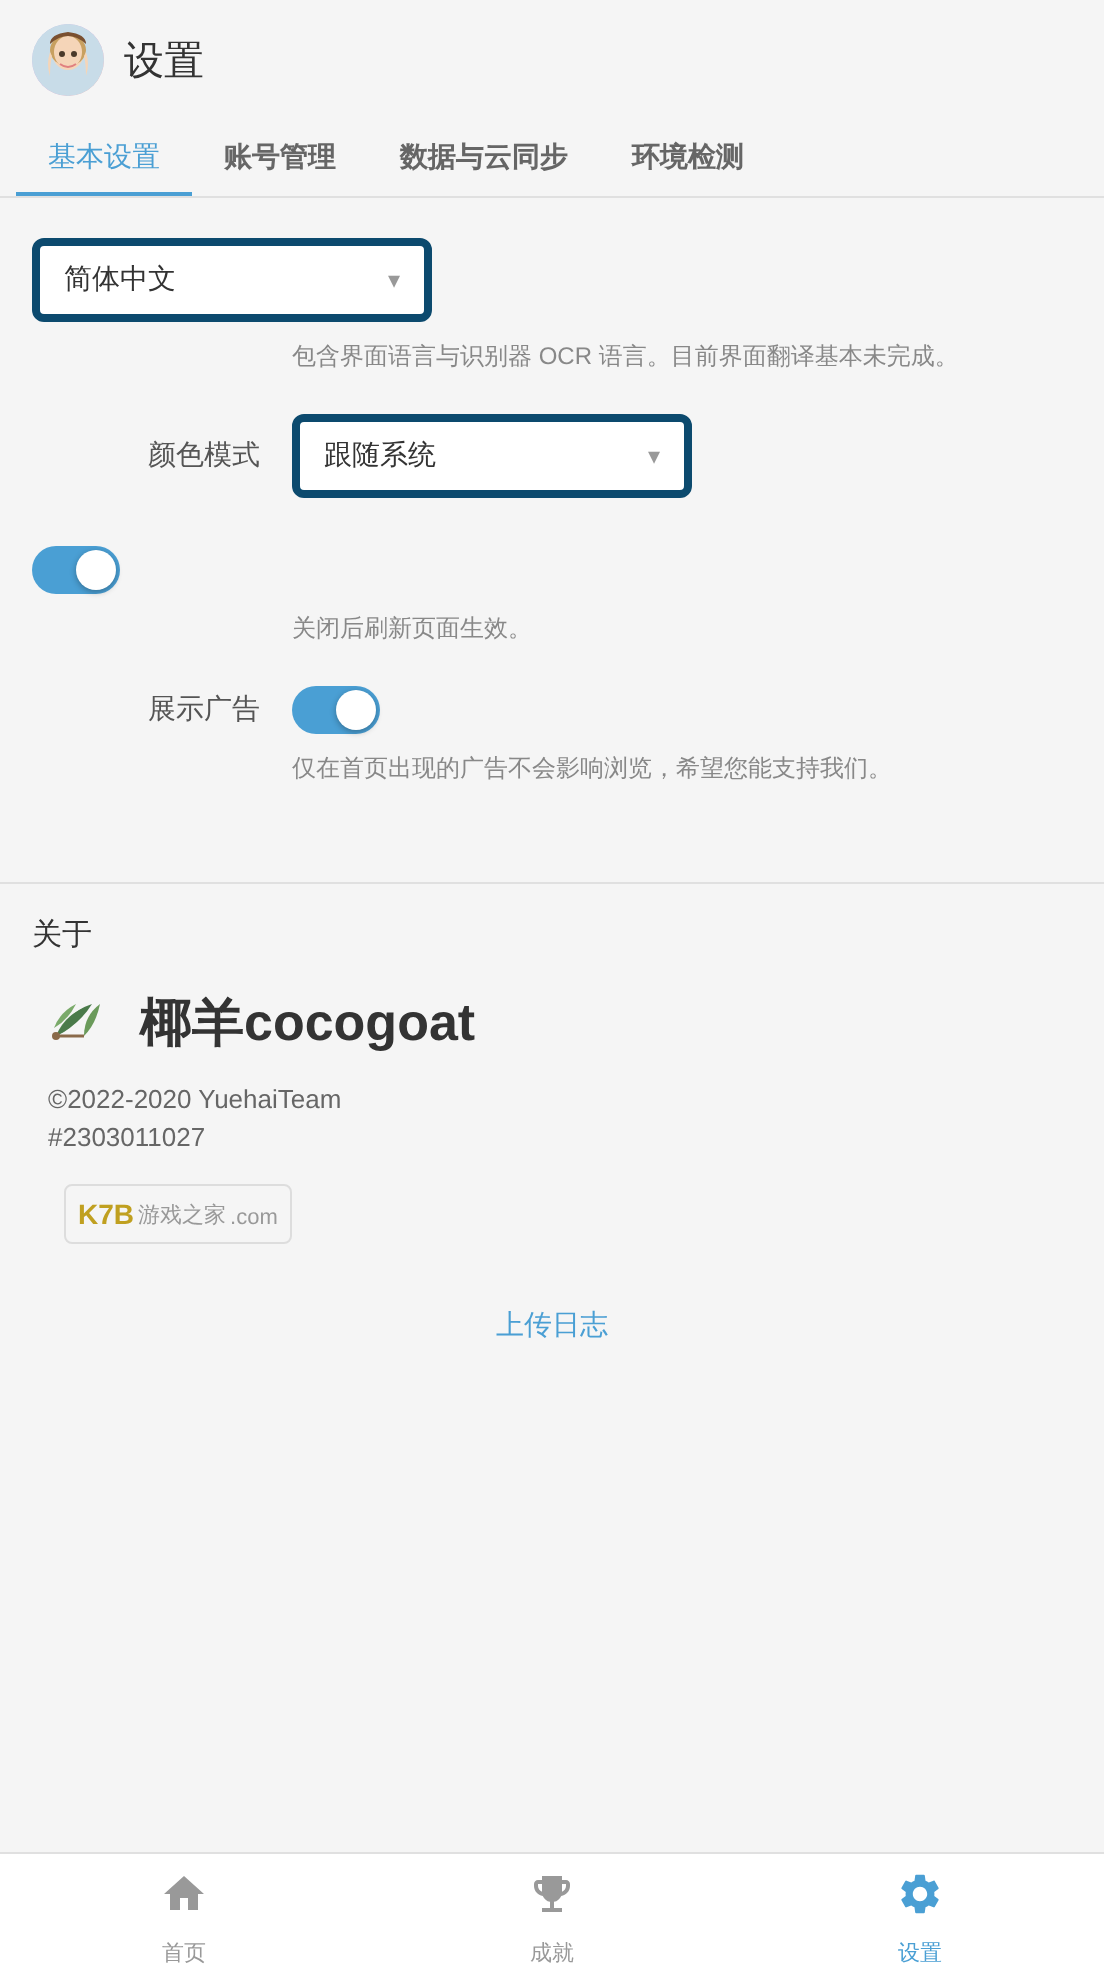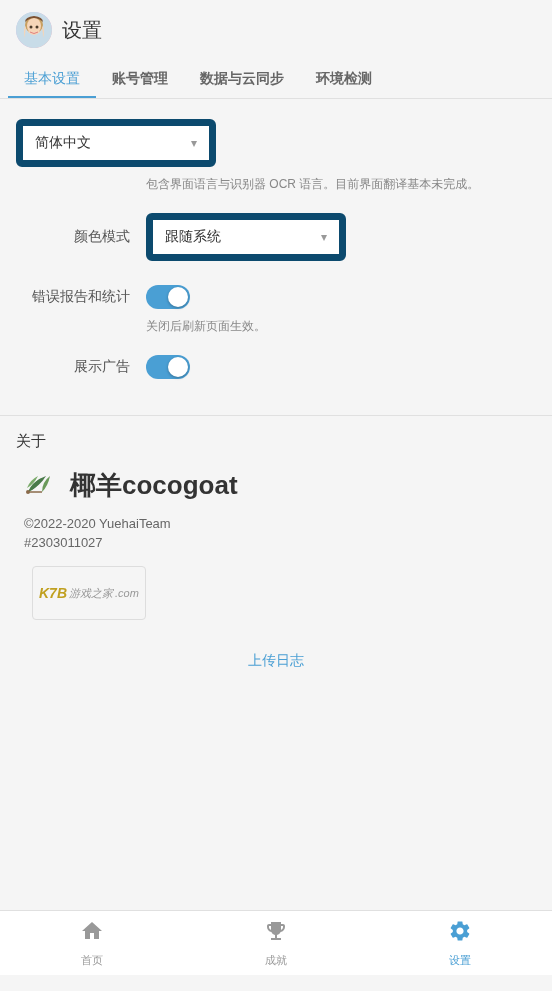--- a/index.html
+++ b/index.html
@@ -108,21 +108,21 @@
     
     .select-wrapper {
       position: relative;
       display: inline-block;
       width: 200px;
     }
     .select-box {
       display: flex;
       align-items: center;
       justify-content: space-between;
-      border: 7px solid #0c4a6e;
+      border: 4px solid #0c4a6e;
       border-radius: 6px;
       padding: 8px 12px;
       background: white;
       font-size: 14px;
       color: #333;
       cursor: pointer;
       width: 100%;
     }
     .select-arrow {
       color: #999;
@@ -200,21 +200,21 @@
       font-size: 14px;
       color: #4a9fd4;
       cursor: pointer;
       text-align: center;
       padding: 4px 0;
     }
 
     
     .bottom-nav {
       position: fixed;
-      bottom: 16px;
+      bottom: 0;
       left: 0;
       width: 552px;
       height: 65px;
       background: white;
       border-top: 1px solid #e0e0e0;
       display: flex;
       align-items: center;
       justify-content: space-around;
     }
     .nav-item {
@@ -237,30 +237,29 @@
       font-size: 11px;
       color: #999;
     }
     .nav-label.active {
       color: #4a9fd4;
     }
 
     
     .watermark-badge {
       display: inline-flex;
-      align-items: center;
+      align-items: flex-end;
       gap: 2px;
       font-size: 12px;
       color: #bbb;
       border: 1px solid #ddd;
       border-radius: 4px;
-      padding: 18px 6px;
+      padding: 6px 6px;
       margin-left: 8px;
       margin-bottom: 12px;
-      font-style: italic;
     }
   </style>
 </head>
 <body>
 
 <div class="header">
   <div class="header-avatar">
     <div class="avatar-img">
 
       <svg width="36" height="36" viewBox="0 0 36 36">
@@ -309,33 +308,33 @@
           <span>跟随系统</span>
           <span class="select-arrow">▾</span>
         </div>
       </div>
     </div>
   </div>
 
   <div style="height: 16px;"></div>
 
   <div class="setting-row">
-    <span class="setting-label">错误报告和统计</span>
     <div class="setting-control">
       <div class="toggle"></div>
     </div>
   </div>
   <div class="setting-note">关闭后刷新页面生效。</div>
 
   <div class="setting-row">
     <span class="setting-label">展示广告</span>
     <div class="setting-control">
       <div class="toggle"></div>
     </div>
   </div>
+  <div class="setting-note">仅在首页出现的广告不会影响浏览，希望您能支持我们。</div>
 
 </div>
 
 <div class="divider"></div>
 
 <div class="about-section">
   <div class="about-title">关于</div>
 
   <div class="about-logo-row">
     <span class="logo-icon">

